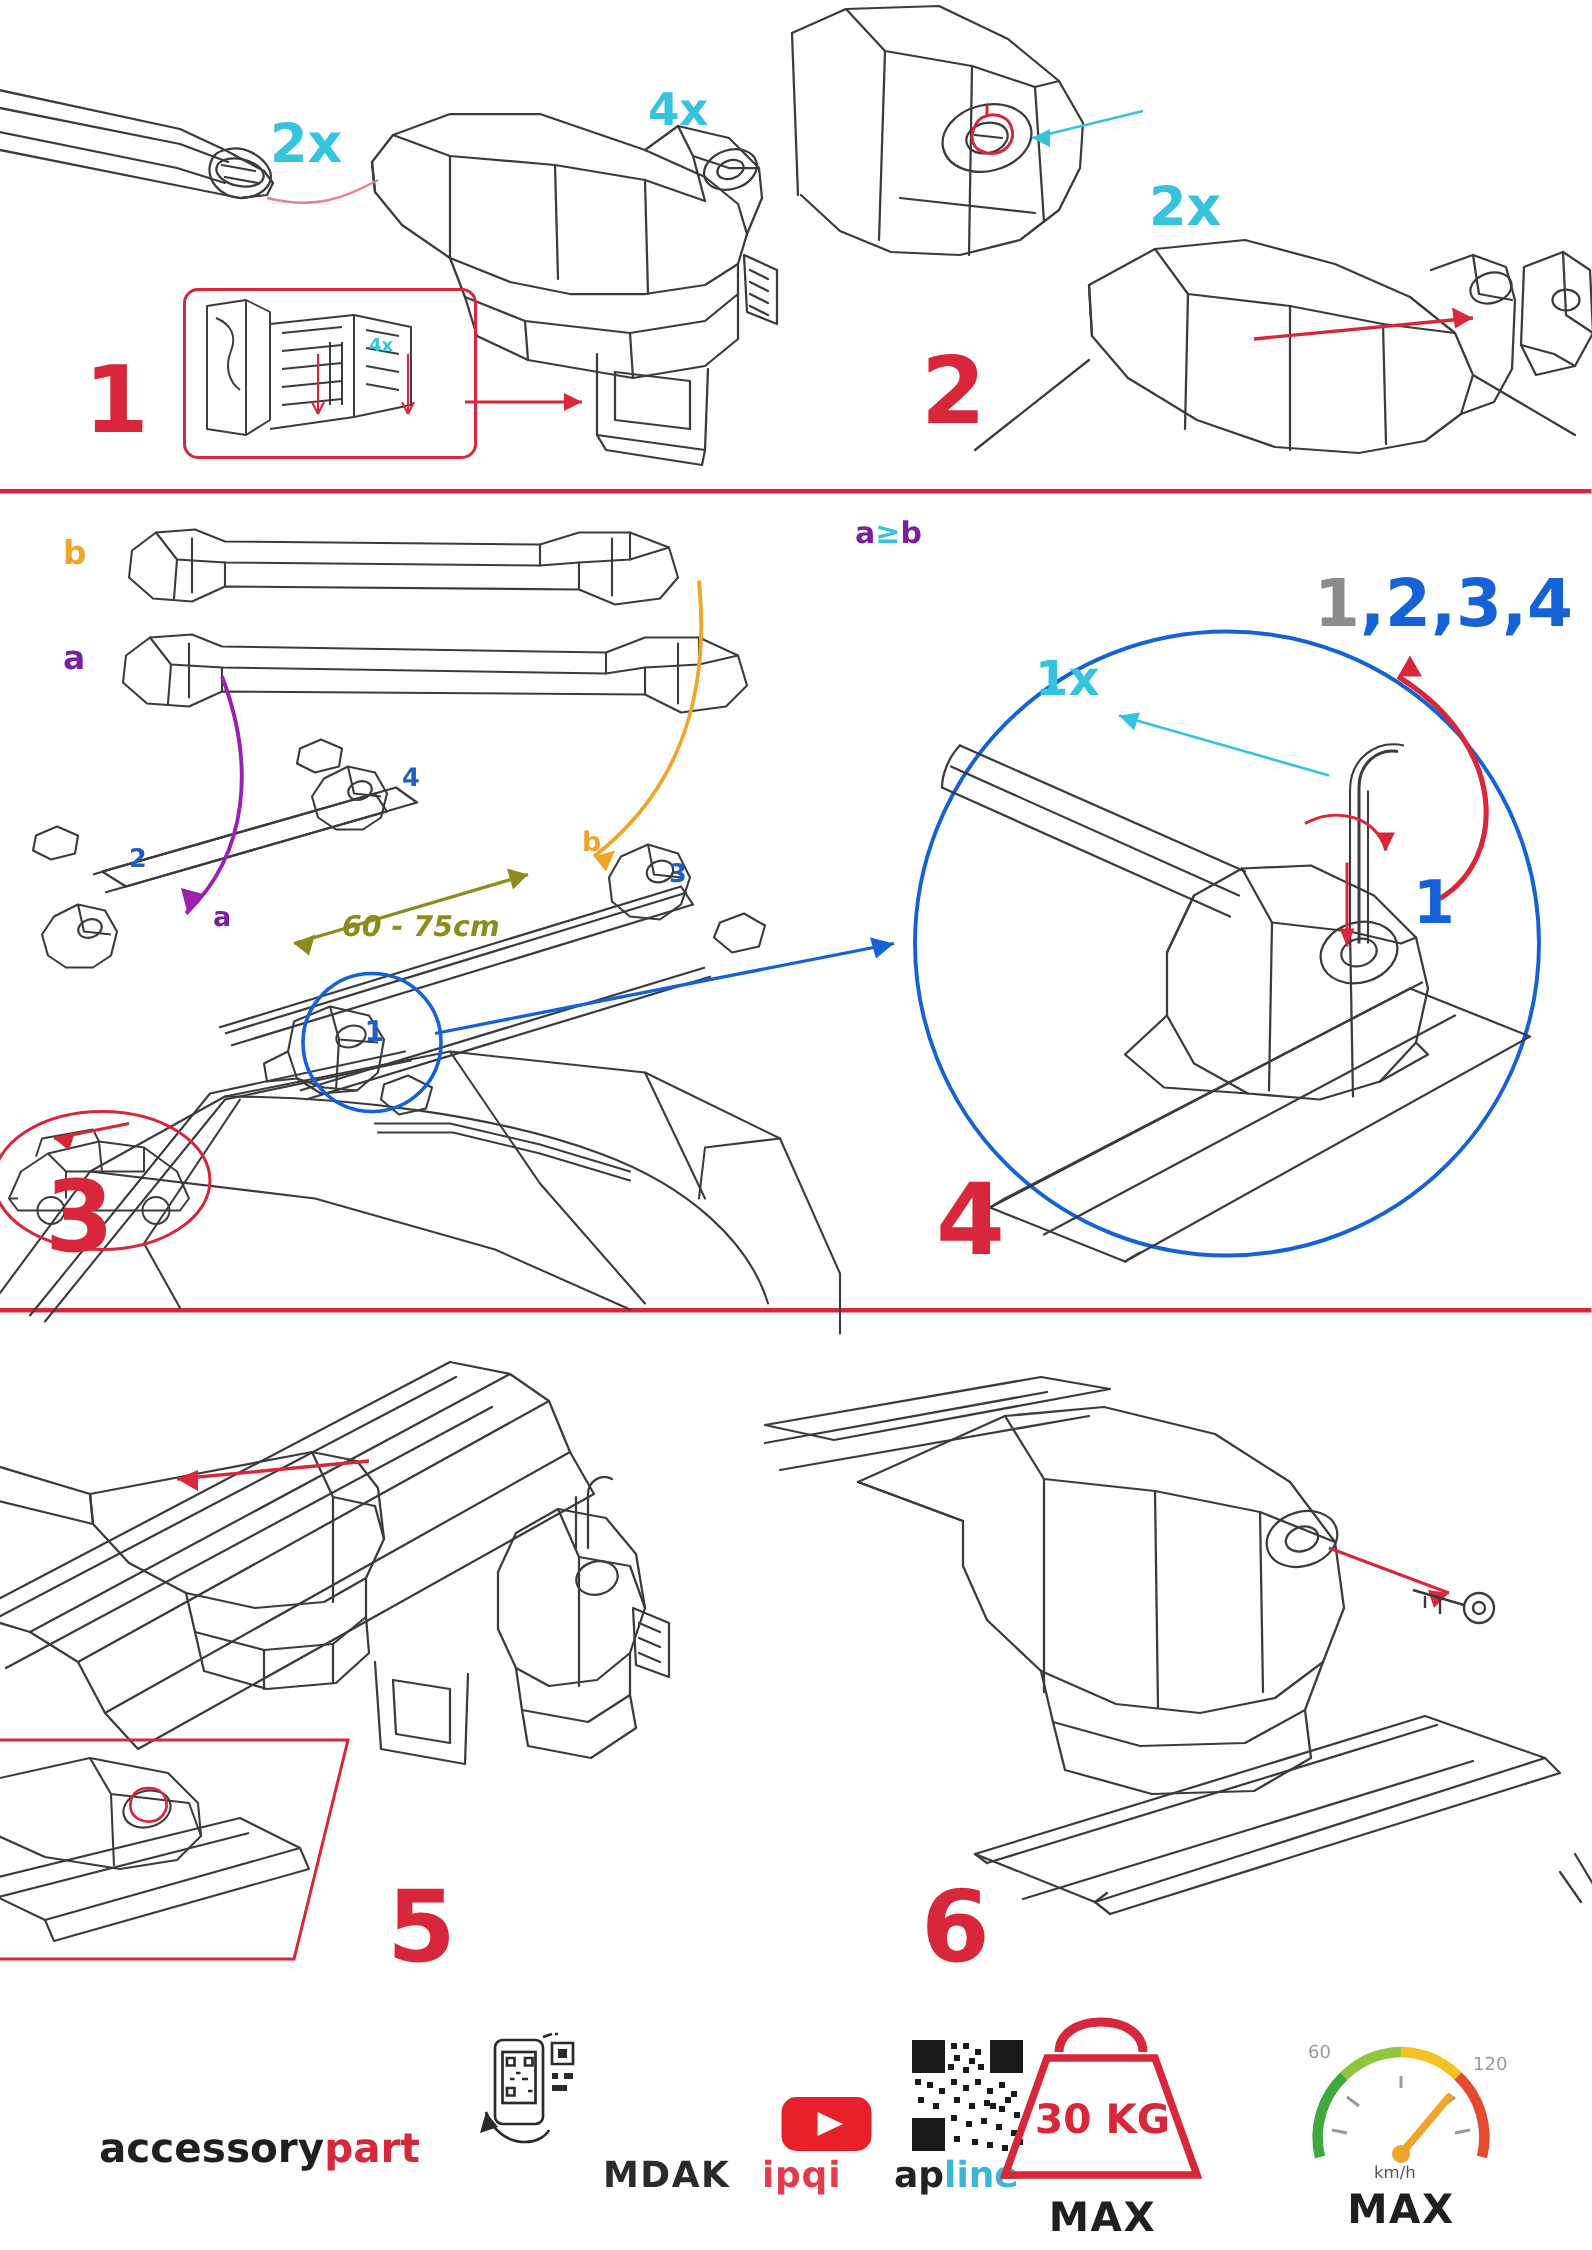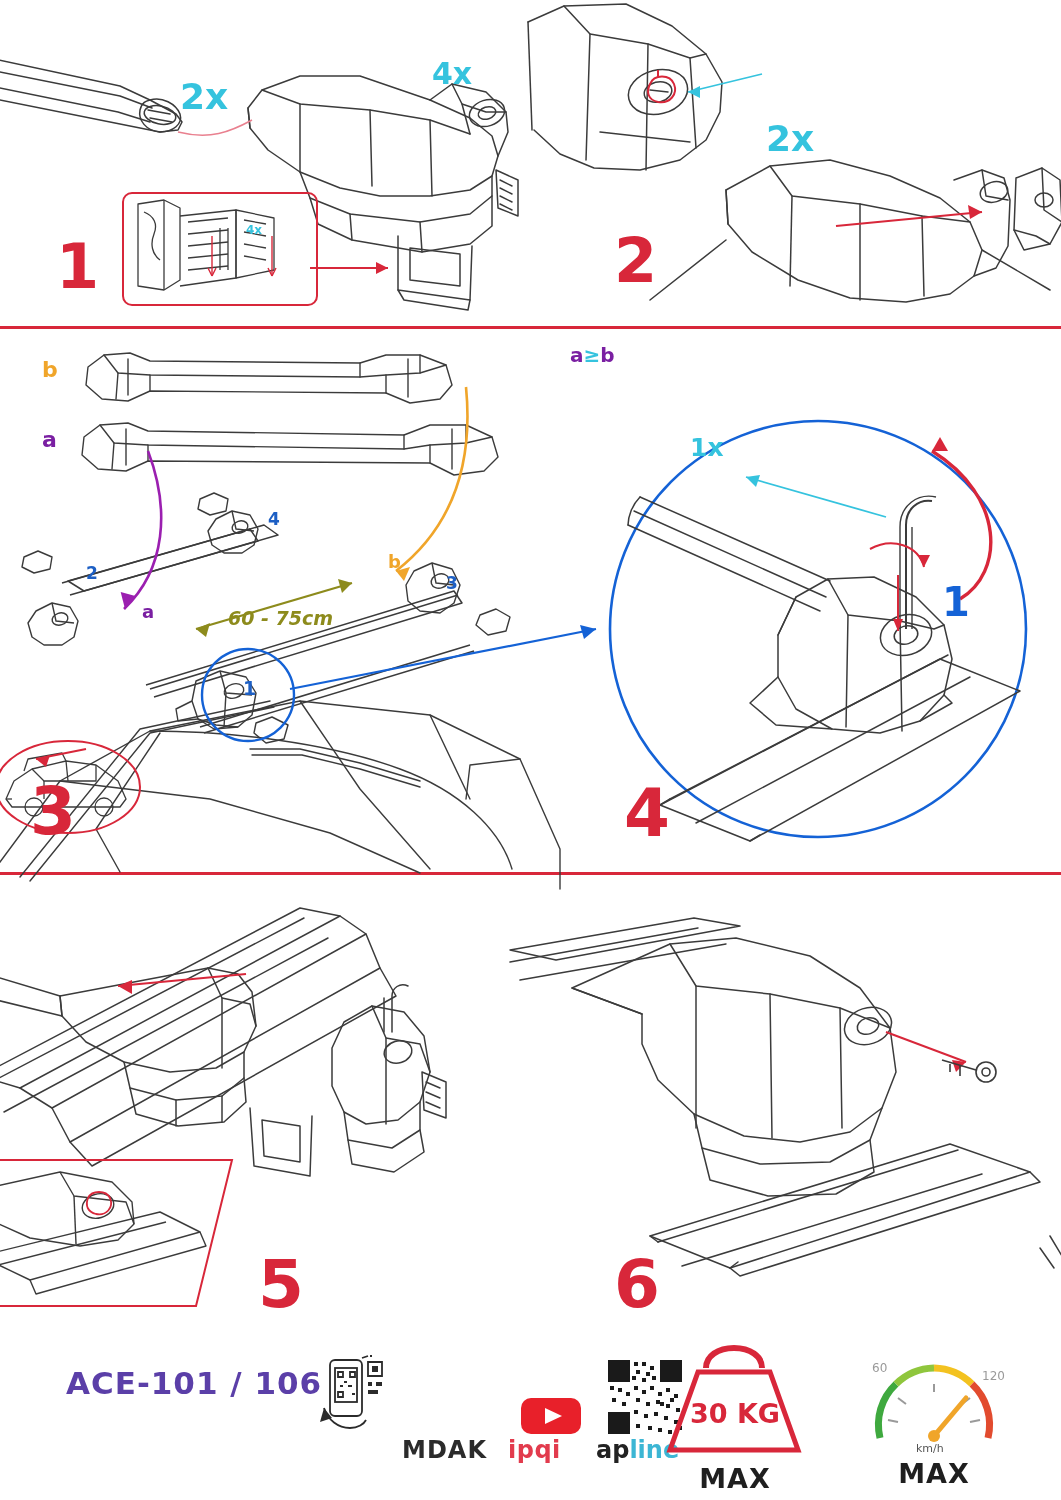--- a/index.html
+++ b/index.html
@@ -57,21 +57,21 @@
     white-space: nowrap;
   }
   .lbl-2x  { font-size: 36px; margin-top: 40px; }
   .lbl-4x  { font-size: 30px; }
   .lbl-ab  { font-size: 20px; }
   .lbl-ltr { font-size: 22px; }
   .lbl-num { font-size: 17px; font-weight: 700; color:#1d5fc4;}
   .lbl-dist{ font-size: 19px; font-style: italic; font-weight:700;}
   .lbl-1234{ font-size: 44px; font-weight:700; }
   .lbl-circ1{ font-size: 40px; font-weight:700; color:#1462d6;}
-  .lbl-1x  { font-size: 25px; font-weight:700; color:#35c3de;text-align:right;}
+  .lbl-1x  { font-size: 32px; font-weight:700; color:#35c3de;text-align:right;}
 
   
   .footer { position: absolute; left:0; top:1340px; width:1061px; height:160px;}
   .model {
     position:absolute; left:66px; top:25px;
     font-family:"DejaVu Sans", sans-serif;
     font-size:31px; font-weight:700; color:#5b3fa8; letter-spacing:1px;
   }
   .brandrow {
     position:absolute; left:66px; top:77px;
@@ -413,20 +413,23 @@
 
       <path d="M286 188 L146 148" stroke="#35c3de" stroke-width="1.8" fill="none"></path>
       <path d="M146 148 L160 146 L156 158 Z" fill="#35c3de"></path>
 
       <path d="M360 270 C404 244 406 168 332 122" stroke="#d8273a" stroke-width="3.4" fill="none"></path>
       <path d="M332 122 L348 122 L340 108 Z" fill="#d8273a"></path>
     </svg>
 
     <span class="lbl lbl-1x" style="left:90px; top:104px;">1x</span>
 
+    <div style="position:absolute; left:276px; top:48px; white-space:nowrap;">
+      <span class="lbl lbl-1234 grey" style="position:static;">1</span><span class="lbl lbl-1234 blue" style="position:static;">,2,3,4</span>
+    </div>
 
     <span class="lbl lbl-circ1" style="left:342px; top:250px;">1</span>
 
     <span class="lbl lbl-ab" style="left:-30px; top:14px;">
       <span class="purple" style="font-weight:700;">a</span><span class="cyan" style="font-weight:700;">≥</span><span class="purple" style="font-weight:700;">b</span>
     </span>
 
     <span class="stepnum big" style="left:24px; top:452px;">4</span>
   </div>
 
@@ -532,22 +535,24 @@
         <circle cx="456" cy="196" r="4"></circle>
         <path d="M420 188 L420 196 M430 190 L430 200"></path>
       </g>
     </svg>
 
     <span class="stepnum big" style="left:84px; top:376px;">6</span>
   </div>
 
   <div class="footer">
 
-    <div class="model">ACE-101 / 106</div>
-
+
+    <div class="brandrow">
+      <span class="b1">accessory</span><span class="b2">part</span>
+    </div>
 
     <div class="logos">
 
       <div class="logo-item" style="left:8px; top:8px; width:90px;">
         <svg width="90" height="86" viewBox="0 0 90 86">
           <g fill="none" stroke="#2b2b2b" stroke-width="1.8">
             <rect x="12" y="4" width="32" height="56" rx="5"></rect>
             <rect x="17" y="12" width="22" height="34"></rect>
             <path d="M20 16 h5 v5 h-5 z M32 16 h5 v5 h-5 z M20 36 h5 v5 h-5 z"></path>
             <path d="M26 26 h3 M30 30 h4 M22 30 h3 M34 38 h3"></path>

